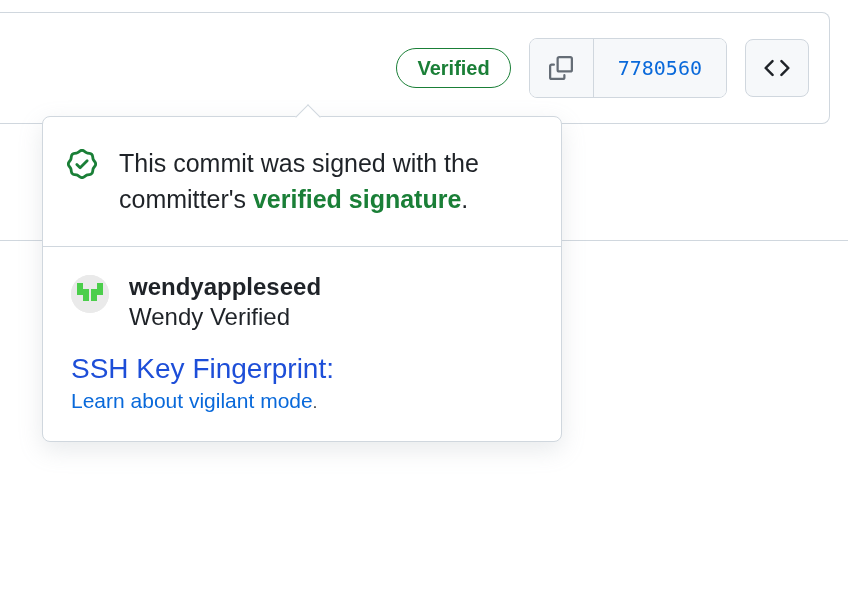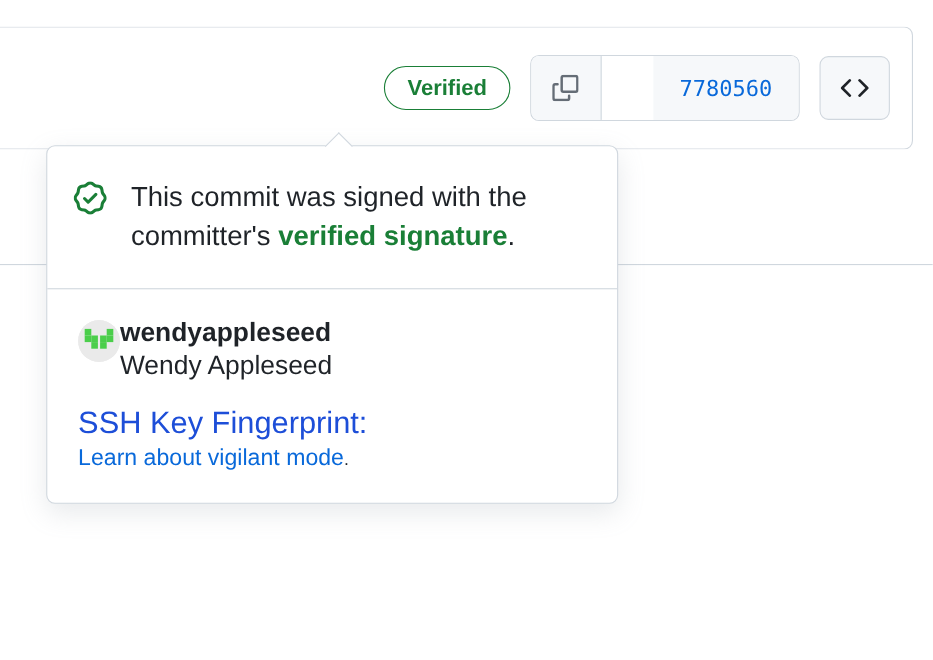--- a/index.html
+++ b/index.html
@@ -10,21 +10,21 @@
     body {
       font-family: -apple-system, BlinkMacSystemFont, "Segoe UI", Helvetica, Arial, sans-serif;
       background: #ffffff;
       color: #1f2328;
       width: 848px;
       height: 600px;
       position: relative;
     }
     .commit-bar {
       position: absolute;
-      top: 24px;
+      top: 12px;
       left: 0;
       right: 18px;
       height: 112px;
       border: 1px solid #d0d7de;
       border-left: none;
       border-radius: 0 8px 8px 0;
       display: flex;
       justify-content: flex-end;
       align-items: center;
       padding-right: 20px;
@@ -49,21 +49,20 @@
       font-size: 20px;
       background: #ffffff;
       cursor: pointer;
       line-height: 1.3;
     }
     .btn-group {
       display: flex;
       border: 1px solid #d0d7de;
       border-radius: 8px;
       overflow: hidden;
-      gap: 47px;
     }
     .btn-copy {
       display: flex;
       align-items: center;
       justify-content: center;
       width: 64px;
       height: 58px;
       background: #f6f8fa;
       border-right: 1px solid #d0d7de;
       cursor: pointer;
@@ -86,21 +85,21 @@
       justify-content: center;
       width: 64px;
       height: 58px;
       background: #f6f8fa;
       border: 1px solid #d0d7de;
       border-radius: 8px;
       cursor: pointer;
     }
     .popover {
       position: absolute;
-      top: 132px;
+      top: 116px;
       left: 42px;
       width: 520px;
       background: #ffffff;
       border: 1px solid #d0d7de;
       border-radius: 8px;
       box-shadow: 0 8px 24px rgba(140,149,159,0.2);
     }
     .popover-caret {
       position: absolute;
       top: -9px;
@@ -133,20 +132,21 @@
       font-weight: 600;
       text-decoration: none;
       cursor: pointer;
     }
     .popover-body {
       padding: 26px 28px 28px 28px;
     }
     .user-row {
       display: flex;
       align-items: flex-start;
+      gap: 20px;
       margin-bottom: 22px;
     }
     .avatar {
       width: 38px;
       height: 38px;
       border-radius: 50%;
       background: #eaeaea;
       position: relative;
       overflow: hidden;
       flex-shrink: 0;
@@ -237,21 +237,21 @@
           <rect x="6" y="14" width="6" height="6" fill="#4bce4b"></rect>
           <rect x="12" y="14" width="6" height="6" fill="#4bce4b"></rect>
           <rect x="20" y="14" width="6" height="6" fill="#4bce4b"></rect>
           <rect x="26" y="14" width="6" height="6" fill="#4bce4b"></rect>
           <rect x="12" y="20" width="6" height="6" fill="#4bce4b"></rect>
           <rect x="20" y="20" width="6" height="6" fill="#4bce4b"></rect>
         </svg>
       </div>
       <div class="user-names">
         <div class="username">wendyappleseed</div>
-        <div class="fullname">Wendy Appleseed</div>
+        <div class="fullname">Wendy Verified</div>
       </div>
     </div>
     <div class="fingerprint-label">SSH Key Fingerprint:</div>
     <div>
       <a class="learn-link">Learn about vigilant mode</a><span class="period">.</span>
     </div>
   </div>
 </div>
 
 </body></html>

